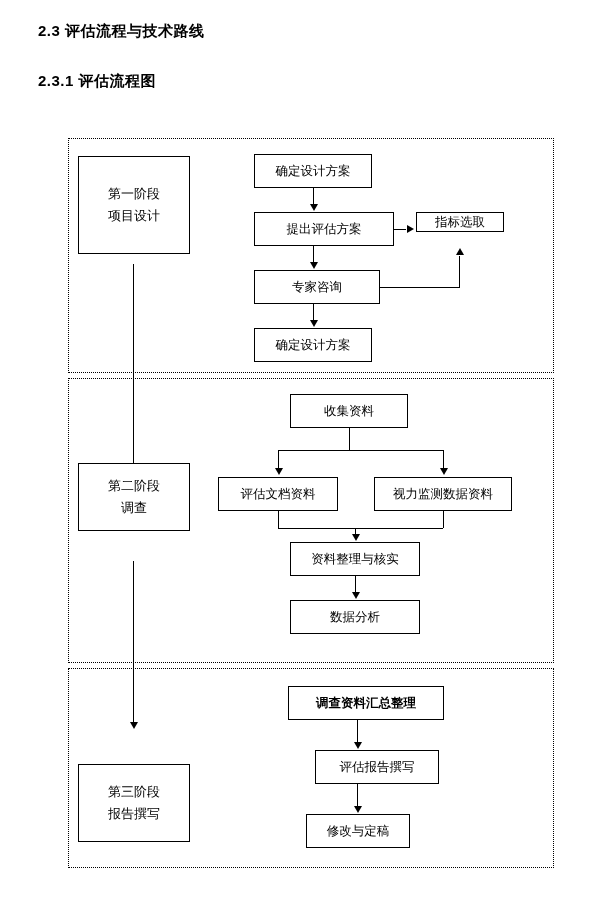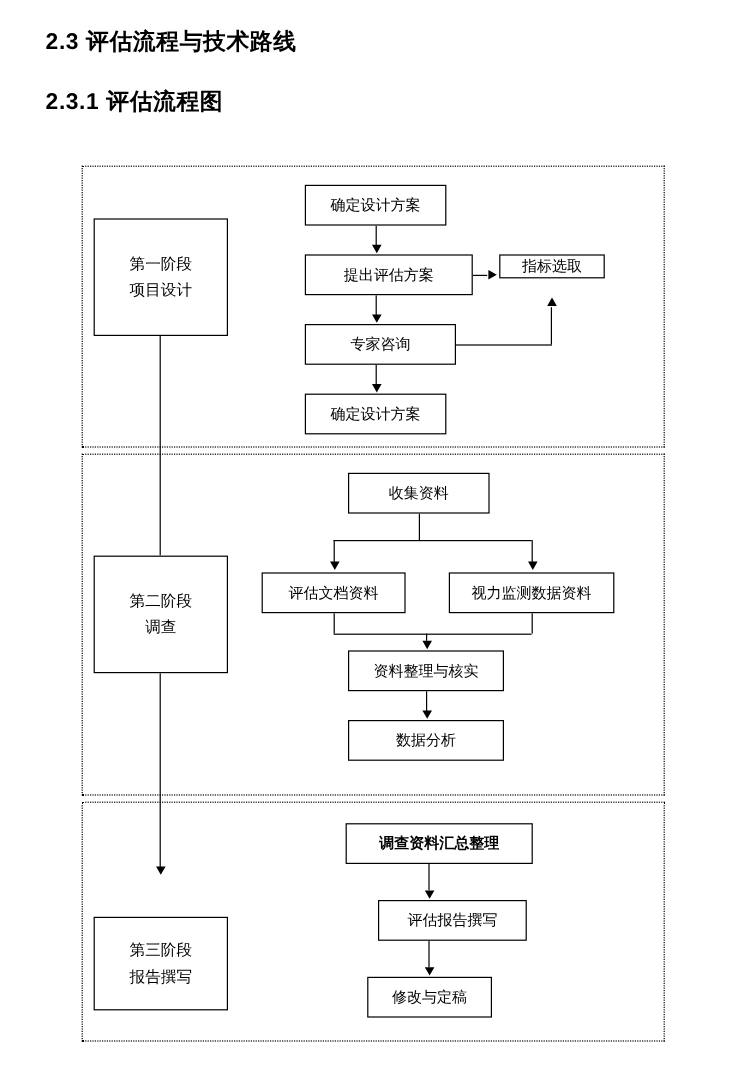--- a/index.html
+++ b/index.html
@@ -11,21 +11,21 @@
     width: 616px;
     height: 907px;
     position: relative;
     font-family: "Liberation Sans", sans-serif;
     color: #000000;
     overflow: hidden;
   }
   .heading {
     position: absolute;
     font-weight: bold;
-    font-size: 19px;
+    font-size: 15px;
     letter-spacing: 0.5px;
     white-space: nowrap;
   }
   #h-section {
     left: 38px;
     top: 22px;
   }
   #h-sub {
     left: 38px;
     top: 72px;
@@ -94,23 +94,23 @@
 
 <div class="heading" id="h-section">2.3 评估流程与技术路线</div>
 <div class="heading" id="h-sub">2.3.1 评估流程图</div>
 
 <div id="diagram">
 
   <div class="phase-band" style="left:0px; top:0px; width:486px; height:235px;"></div>
   <div class="phase-band" style="left:0px; top:240px; width:486px; height:285px;"></div>
   <div class="phase-band" style="left:0px; top:530px; width:486px; height:200px;"></div>
 
-  <div class="node phase-node" style="left:10px; top:44px; width:112px; height:98px;">第一阶段
+  <div class="node phase-node" style="left:10px; top:18px; width:112px; height:98px;">第一阶段
 项目设计</div>
-  <div class="node phase-node" style="left:10px; top:325px; width:112px; height:98px;">第二阶段
+  <div class="node phase-node" style="left:10px; top:325px; width:112px; height:68px;">第二阶段
 调查</div>
   <div class="node phase-node" style="left:10px; top:626px; width:112px; height:78px;">第三阶段
 报告撰写</div>
 
   <div class="conn vline" style="left:65px; top:126px; height:199px;"></div>
   <div class="conn vline" style="left:65px; top:423px; height:162px;"></div>
   <div class="arrow arrow-down" style="left:62px; top:584px;"></div>
 
   <div class="node" style="left:186px; top:16px; width:118px; height:34px;">确定设计方案</div>
   <div class="node" style="left:186px; top:74px; width:140px; height:34px;">提出评估方案</div>

